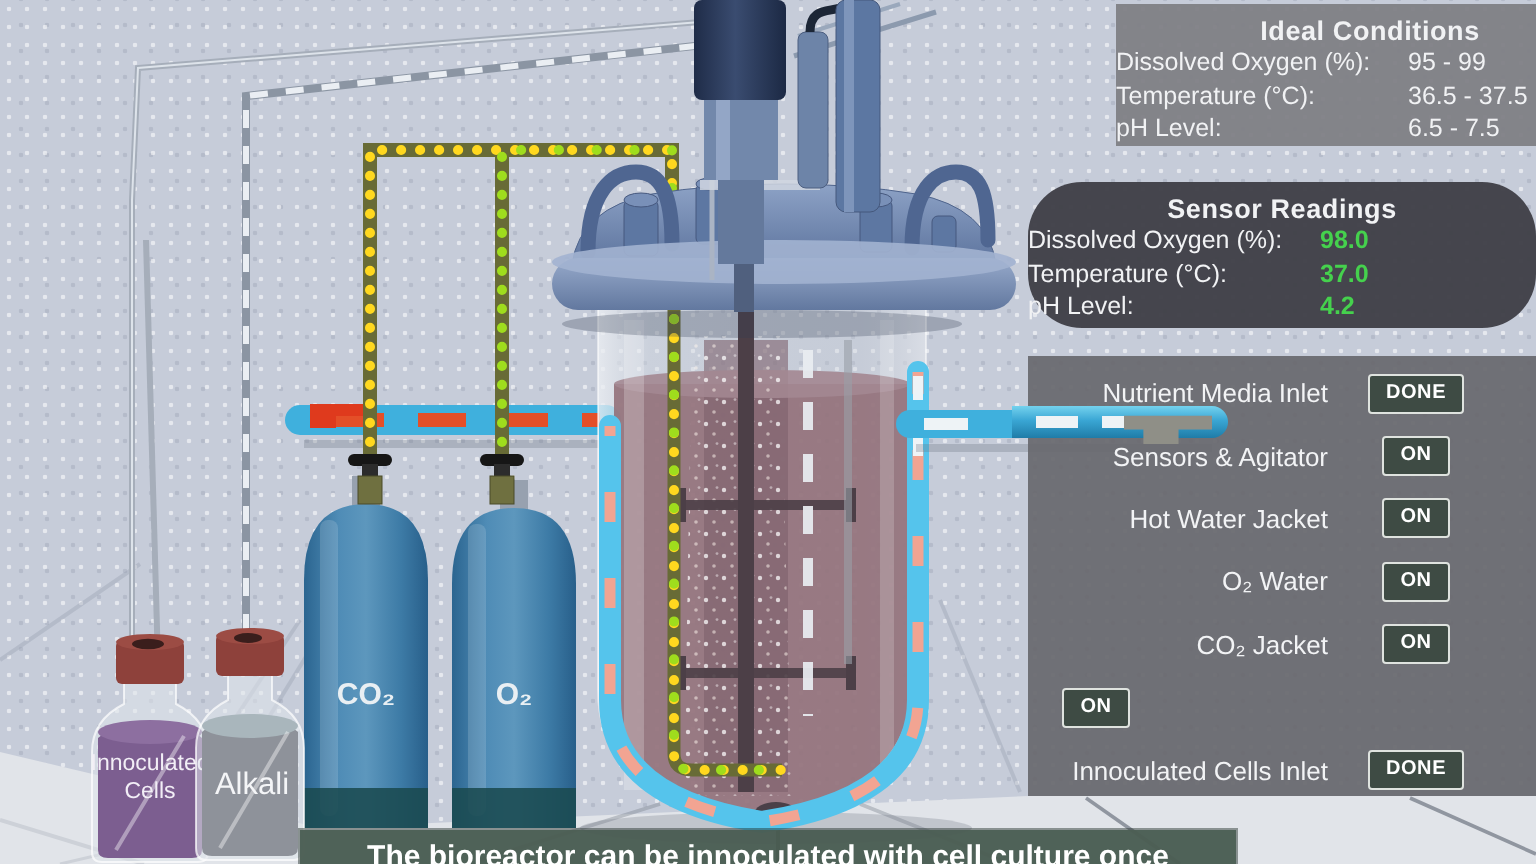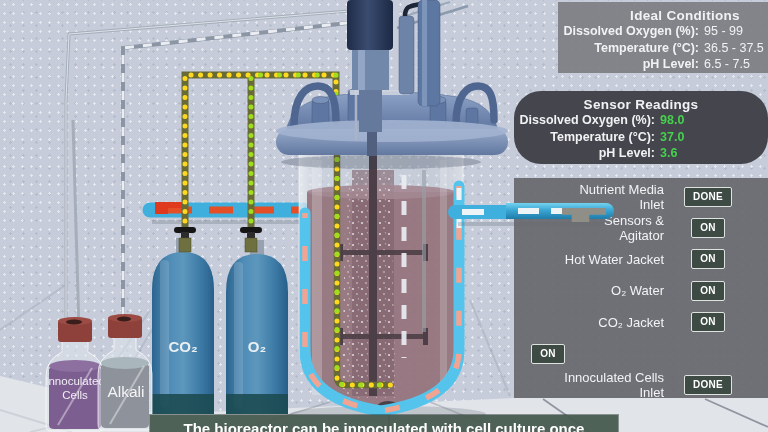--- a/index.html
+++ b/index.html
@@ -9,25 +9,25 @@
         background-image:radial-gradient(rgba(255,255,255,.55) 1px,transparent 1.3px),
                          radial-gradient(rgba(118,128,150,.22) 1px,transparent 1.3px);
         background-size:9px 9px,13px 13px;background-position:0 0,4px 6px;}
   #scene{position:absolute;left:0;top:0;z-index:1;}
   .panel{position:absolute;left:514px;width:254px;color:#f1f2f4;z-index:2;}
   #ideal-panel{top:2px;height:71px;background:rgba(127,128,133,.95);margin-left:44px;}
   #sensor-panel{top:91px;height:73px;background:rgba(63,64,71,.96);border-radius:27px;}
   #controls-panel{top:178px;height:220px;background:rgba(104,104,110,.93);}
   .ptitle{text-align:center;font-weight:bold;font-size:13.5px;padding-top:6px;letter-spacing:.3px;}
   .prow{display:flex;font-size:12.5px;line-height:16.5px;}
-  .plbl{flex:1;text-align:right;font-weight:bold;}
+  .plbl{flex:1;text-align:left;}
   .pval{width:108px;text-align:left;padding-left:5px;}
   #sensor-panel .pval{color:#45d14d;font-weight:bold;}
   .crow{display:flex;align-items:center;height:31.4px;}
-  .clbl{flex:1;text-align:right;font-size:13px;padding-right:10px;color:#f2f3f5;padding-left:48px;}
+  .clbl{flex:1;text-align:right;font-size:13px;padding-right:10px;color:#f2f3f5;}
   .cbtnwrap{width:68px;display:flex;justify-content:center;margin-right:26px;}
   .cbtn{display:inline-block;background:#3e4b44;border:1.5px solid #dfe3df;border-radius:2px;
         color:#fff;font-size:10px;font-weight:bold;padding:2px 8px;line-height:14px;letter-spacing:.3px;}
   #controls-panel{padding-top:3px;box-sizing:border-box;}
   #pipe-overlay{position:absolute;left:506px;top:203px;width:108px;height:16px;z-index:3;
         border-radius:0 8px 8px 0;
         background:linear-gradient(180deg,#74d2ee 0%,#3aa6d4 45%,#1f7ca8 100%);}
   #pipe-overlay .dashes{position:absolute;left:0;top:5px;right:8px;height:6px;border-radius:3px;
         background:repeating-linear-gradient(90deg,rgba(255,255,255,0) 0 12px,#eef3f6 12px 33px);}
   #pipe-overlay .clamp{position:absolute;left:56px;top:3px;width:44px;height:16px;background:#8f8f87;
@@ -260,21 +260,21 @@
     <div class="prow">
       <span class="plbl">Dissolved Oxygen (%):</span>
       <span class="pval">98.0</span>
     </div>
     <div class="prow">
       <span class="plbl">Temperature (°C):</span>
       <span class="pval">37.0</span>
     </div>
     <div class="prow">
       <span class="plbl">pH Level:</span>
-      <span class="pval">3.6</span>
+      <span class="pval">4.2</span>
     </div>
   </div>
 
   <div id="controls-panel" class="panel">
     <div class="crow">
       <span class="clbl">Nutrient Media Inlet</span>
       <span class="cbtnwrap">
           <span class="cbtn">DONE</span>
         </span>
     </div>

